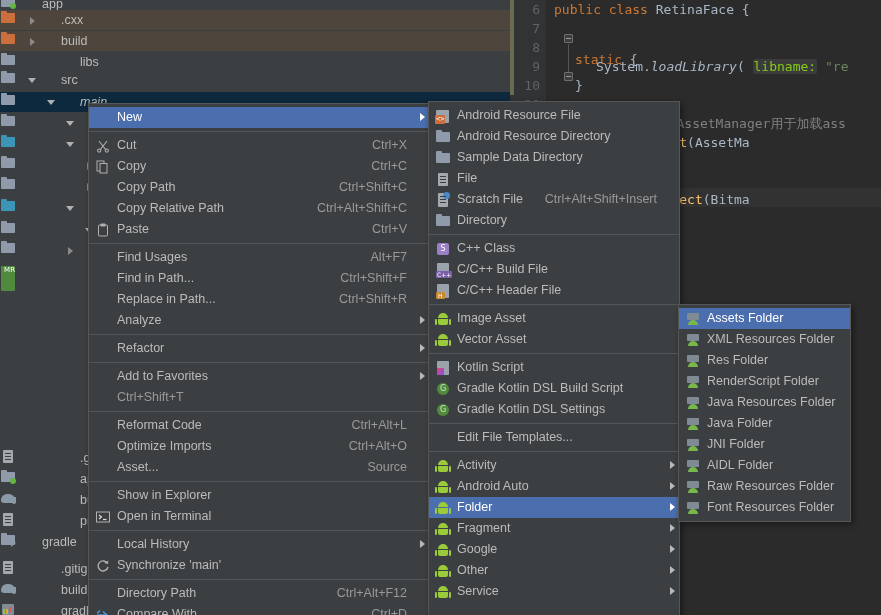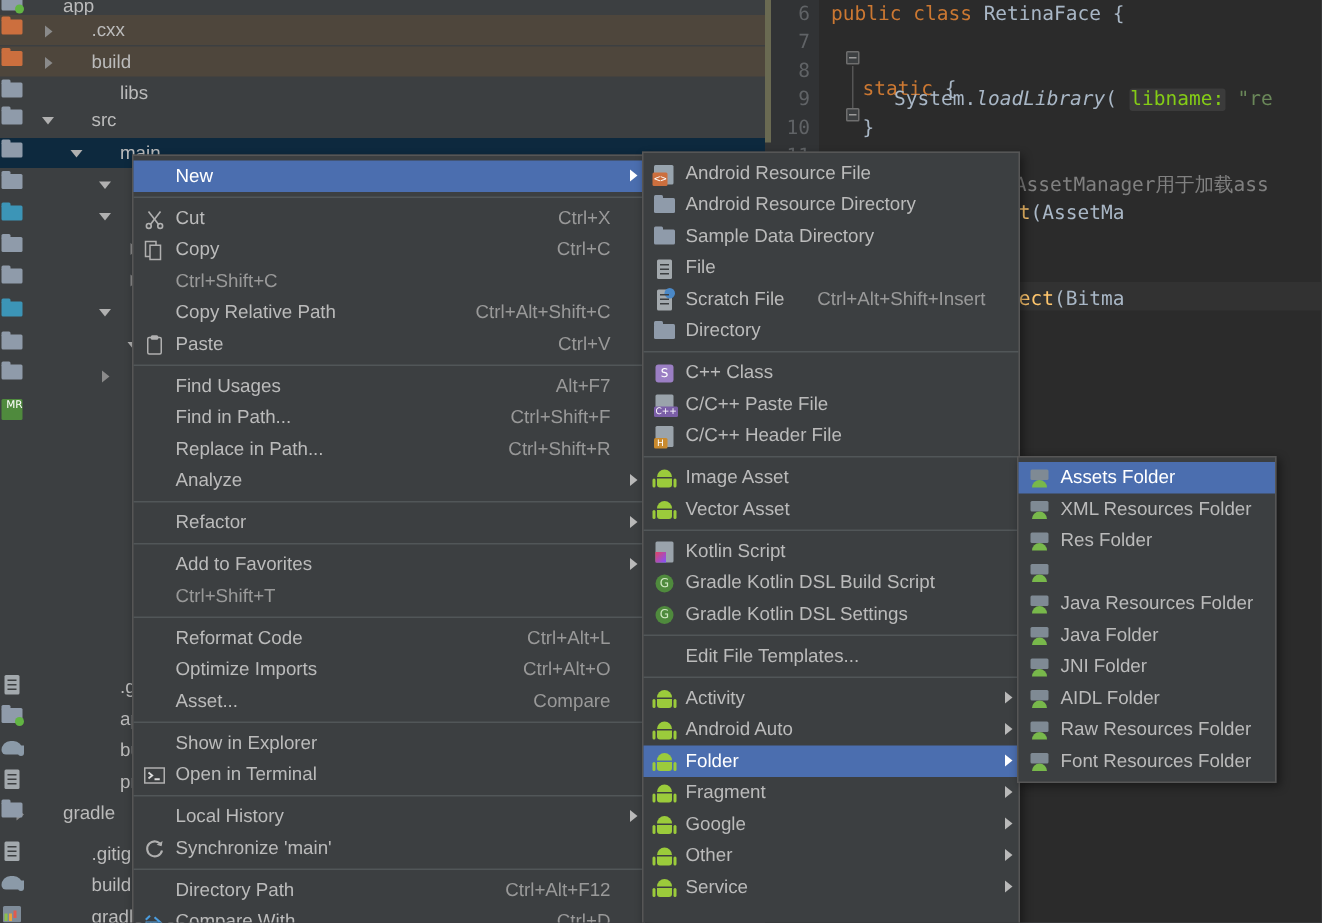--- a/index.html
+++ b/index.html
@@ -161,21 +161,21 @@
   }
   .ic-elephant {
     position: absolute; left: 1px; top: 4px; width: 14px; height: 9px;
     background: #8b9aa8; border-radius: 6px 6px 3px 3px;
   }
   .ic-elephant::after {
     content:""; position:absolute; right:-1px; top:3px; width:4px; height:7px;
     background:#8b9aa8; border-radius: 0 0 2px 2px;
   }
   .ic-mr {
-    position: absolute; left: 1px; top: 4px; width: 14px; height: 14px;
+    position: absolute; left: 1px; top: 4px; width: 14px; height: 25px;
     background: #4f8a3d; border-radius: 1px; font-size: 7px; color: #fff;
     text-align: right; line-height: 9px; font-family: "DejaVu Sans", sans-serif;
   }
 
   .ic-androidres {
     position: absolute; left: 1px; top: 2px; width: 13px; height: 13px;
     background: #98a4ae; border-radius: 1px;
   }
   .ic-androidres::after {
     content: "<>"; position: absolute; left: -1px; bottom: -1px;
@@ -299,21 +299,21 @@
           <span class="tree-label">libs</span>
         </div>
         <div class="tree-row" style="top: 70px;">
           <span style="display:inline-block;width:27px"></span>
           <span class="arrow down"></span>
           <span class="ficon">
             <span class="ic-folder"></span>
           </span>
           <span class="tree-label">src</span>
         </div>
-        <div class="tree-row hl-blue" style="top: 92px;">
+        <div class="tree-row hl-blue" style="top: 92px; font-style: italic;">
           <span style="display:inline-block;width:46px"></span>
           <span class="arrow down"></span>
           <span class="ficon">
             <span class="ic-folder"></span>
           </span>
           <span class="tree-label">main</span>
         </div>
         <div class="tree-row" style="top: 113px;">
           <span style="display:inline-block;width:65px"></span>
           <span class="arrow down"></span>
@@ -507,20 +507,21 @@
               <rect x="2" y="2" width="7" height="10" fill="none" stroke="#b0b0b0"></rect>
               <rect x="5" y="4.5" width="7" height="9.5" fill="#3c3f41" stroke="#b0b0b0"></rect>
             </svg>
           </span>
           <span class="mi-label">Copy</span>
           <span class="mi-accel">Ctrl+C</span>
           <span style="width:12px;flex:0 0 auto"></span>
         </div>
         <div class="mi">
           <span class="mi-icon"></span>
+          <span class="mi-label">Copy Path</span>
           <span class="mi-accel">Ctrl+Shift+C</span>
           <span style="width:12px;flex:0 0 auto"></span>
         </div>
         <div class="mi">
           <span class="mi-icon"></span>
           <span class="mi-label">Copy Relative Path</span>
           <span class="mi-accel">Ctrl+Alt+Shift+C</span>
           <span style="width:12px;flex:0 0 auto"></span>
         </div>
         <div class="mi">
@@ -584,21 +585,21 @@
         </div>
         <div class="mi">
           <span class="mi-icon"></span>
           <span class="mi-label">Optimize Imports</span>
           <span class="mi-accel">Ctrl+Alt+O</span>
           <span style="width:12px;flex:0 0 auto"></span>
         </div>
         <div class="mi">
           <span class="mi-icon"></span>
           <span class="mi-label">Asset...</span>
-          <span class="mi-accel">Compare</span>
+          <span class="mi-accel">Source</span>
           <span style="width:12px;flex:0 0 auto"></span>
         </div>
         <div class="msep"></div>
         <div class="mi">
           <span class="mi-icon"></span>
           <span class="mi-label">Show in Explorer</span>
           <span style="width:12px;flex:0 0 auto"></span>
         </div>
         <div class="mi">
           <span class="mi-icon">
@@ -700,21 +701,21 @@
           <span class="mi-icon">
             <span class="ic-cppclass">S</span>
           </span>
           <span class="mi-label">C++ Class</span>
           <span style="width:12px;flex:0 0 auto"></span>
         </div>
         <div class="mi">
           <span class="mi-icon">
             <span class="ic-cppsrc"></span>
           </span>
-          <span class="mi-label">C/C++ Paste File</span>
+          <span class="mi-label">C/C++ Build File</span>
           <span style="width:12px;flex:0 0 auto"></span>
         </div>
         <div class="mi">
           <span class="mi-icon">
             <span class="ic-cpphdr-b"></span>
           </span>
           <span class="mi-label">C/C++ Header File</span>
           <span style="width:12px;flex:0 0 auto"></span>
         </div>
         <div class="msep"></div>
@@ -890,20 +891,21 @@
           <span class="mi-label">Res Folder</span>
           <span style="width:12px;flex:0 0 auto"></span>
         </div>
         <div class="mi">
           <span class="mi-icon">
             <span class="ic-resfolder">
               <i class="top"></i>
               <i class="bot"></i>
             </span>
           </span>
+          <span class="mi-label">RenderScript Folder</span>
           <span style="width:12px;flex:0 0 auto"></span>
         </div>
         <div class="mi">
           <span class="mi-icon">
             <span class="ic-resfolder">
               <i class="top"></i>
               <i class="bot"></i>
             </span>
           </span>
           <span class="mi-label">Java Resources Folder</span>

